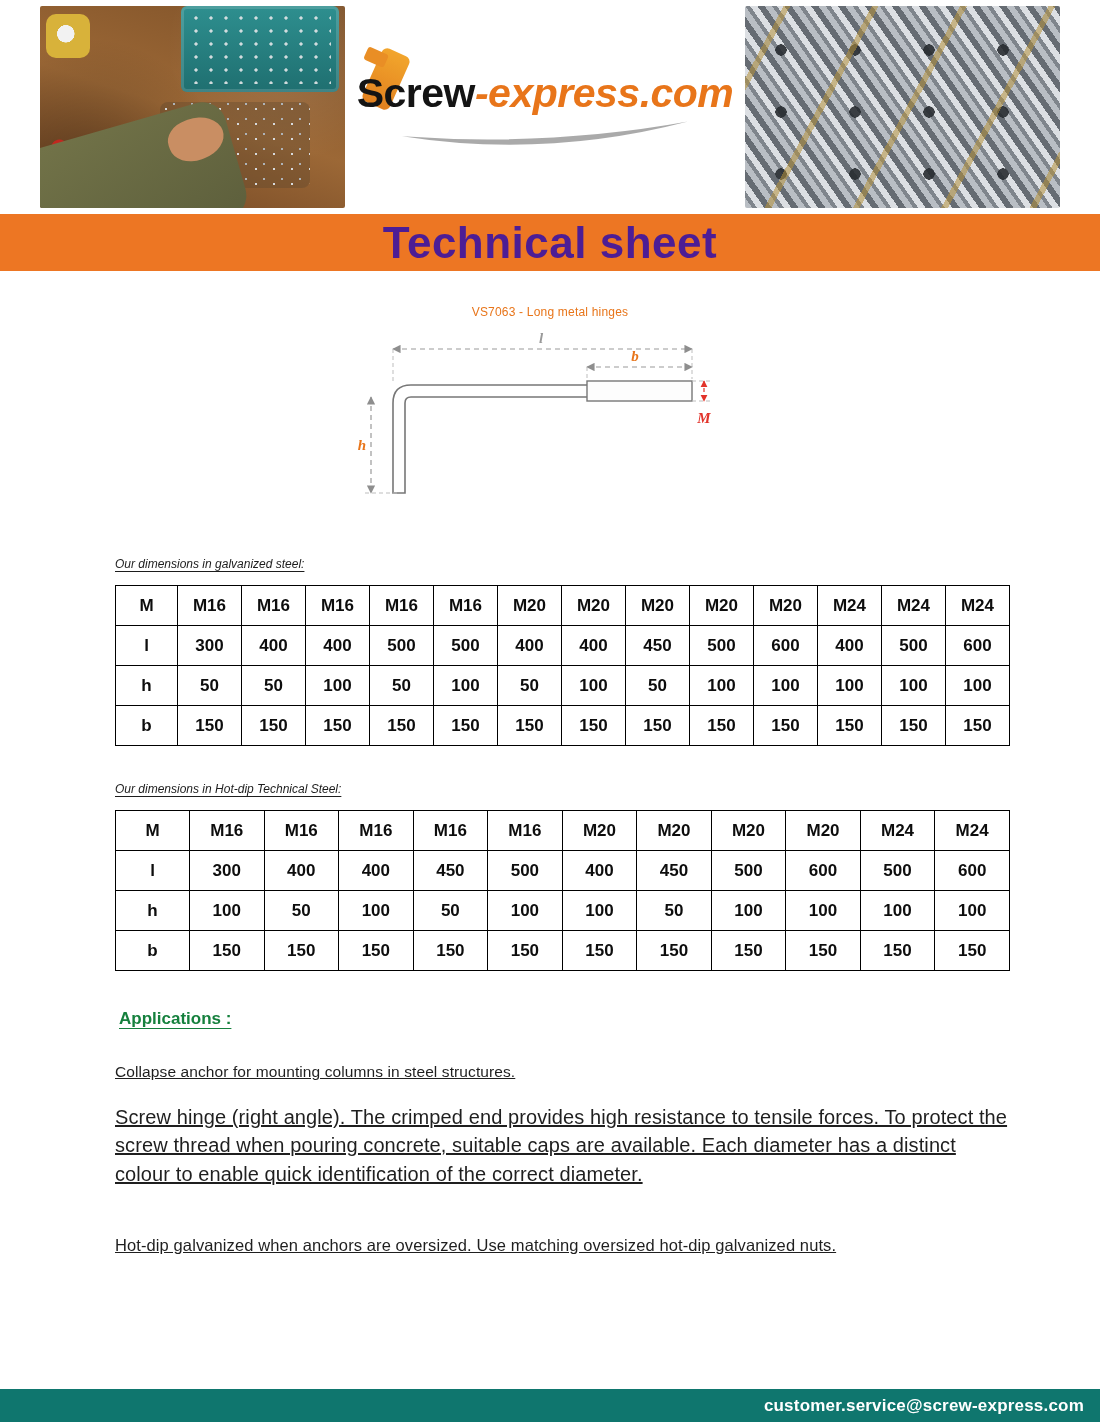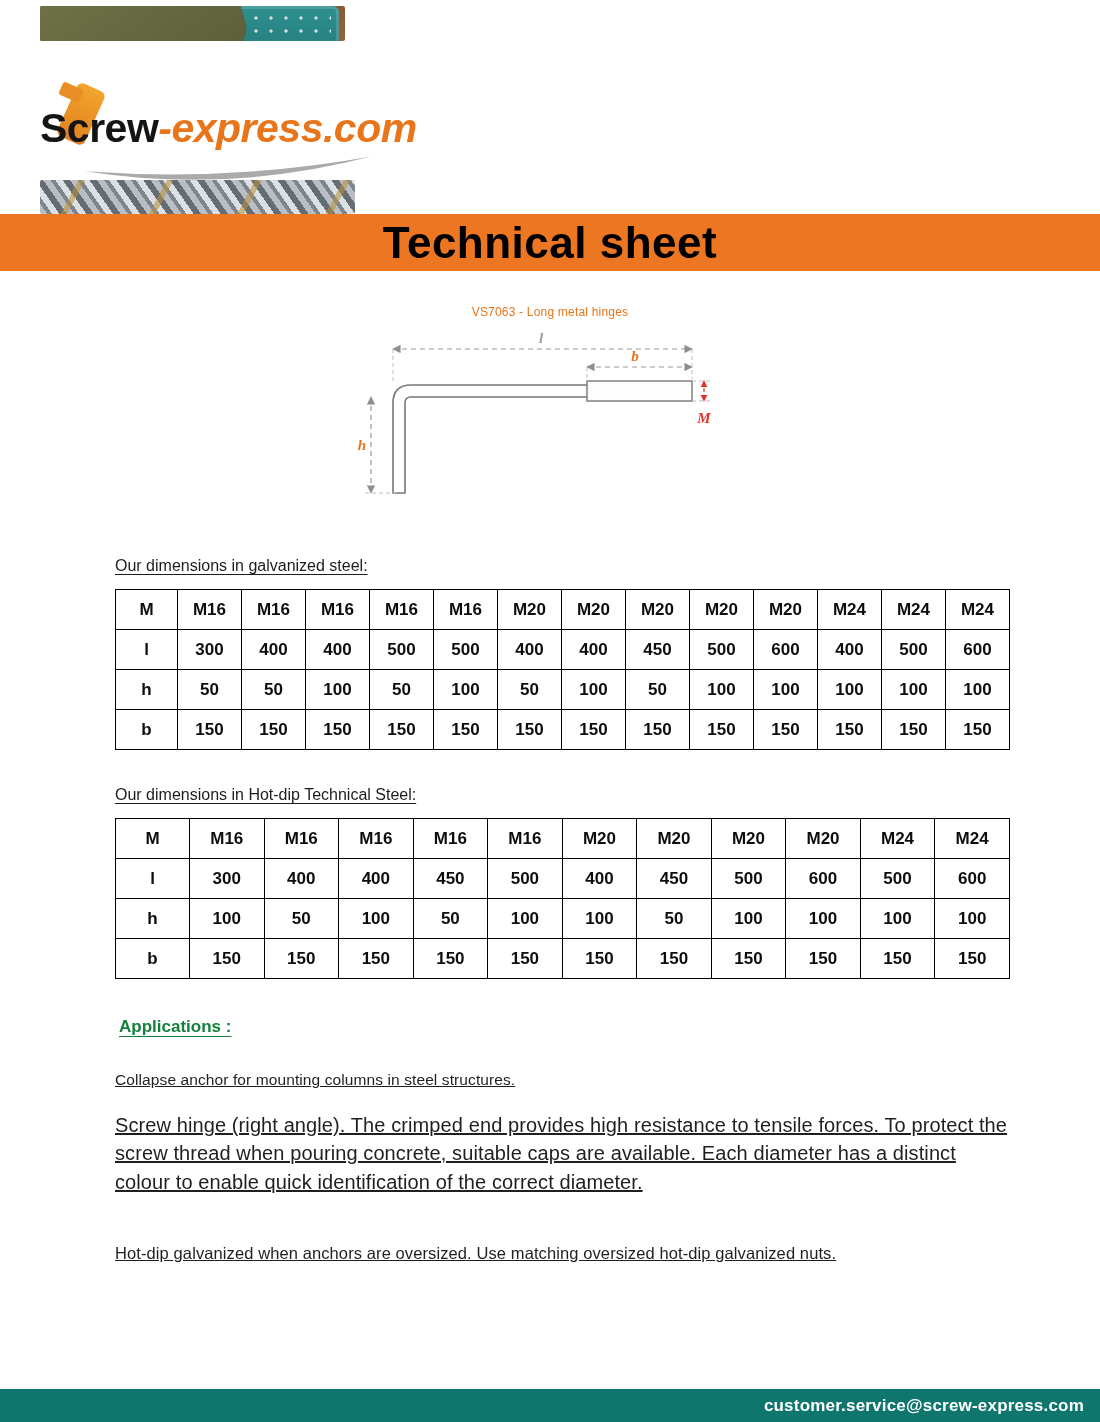--- a/index.html
+++ b/index.html
@@ -15,21 +15,20 @@
     overflow: hidden;
   }
 
   
   .masthead {
     display: flex;
     align-items: flex-start;
     justify-content: space-between;
     padding: 6px 40px 0 40px;
     height: 214px;
-    flex-direction: column;
   }
   .photo { height: 202px; position: relative; overflow: hidden; border-radius: 2px; }
   .photo-left {
     width: 305px;
     background:
       radial-gradient(circle at 15% 85%, rgba(0,0,0,.30), transparent 45%),
       radial-gradient(circle at 80% 20%, rgba(255,255,255,.12), transparent 40%),
       linear-gradient(18deg, #6f4423, #9c6836 48%, #7e5128);
   }
   .decor { position: absolute; }
@@ -121,21 +120,21 @@
 
   
   .banner {
     height: 57px;
     background: #ed7623;
     display: flex;
     align-items: center;
     justify-content: center;
   }
   .banner span {
-    color: #000000;
+    color: #4c1d95;
     font-size: 44px;
     font-weight: 800;
     letter-spacing: 0.5px;
   }
 
   
   .product-title {
     margin-top: 34px;
     text-align: center;
     color: #e8751a;
@@ -143,24 +142,25 @@
     font-weight: 500;
     letter-spacing: .2px;
   }
   .diagram-wrap { margin: 8px auto 0; width: 390px; height: 188px; }
   .diagram-wrap svg { width: 100%; height: 100%; display: block; }
   .dim-label { font-family: "Liberation Serif", serif; font-weight: 700; font-size: 15px; font-style: italic; }
 
   
   .content { padding: 0 90px 0 115px; }
   .caption {
-    font-size: 16px;
+    font-size: 12px;
     color: #1d1d1d;
     text-decoration: underline;
     text-underline-offset: 3px;
+    font-style: italic;
   }
   .caption-1 { margin-top: 42px; }
   .caption-2 { margin-top: 36px; }
 
   table.dim-table {
     margin-top: 14px;
     width: 100%;
     border-collapse: collapse;
     table-layout: fixed;
   }

